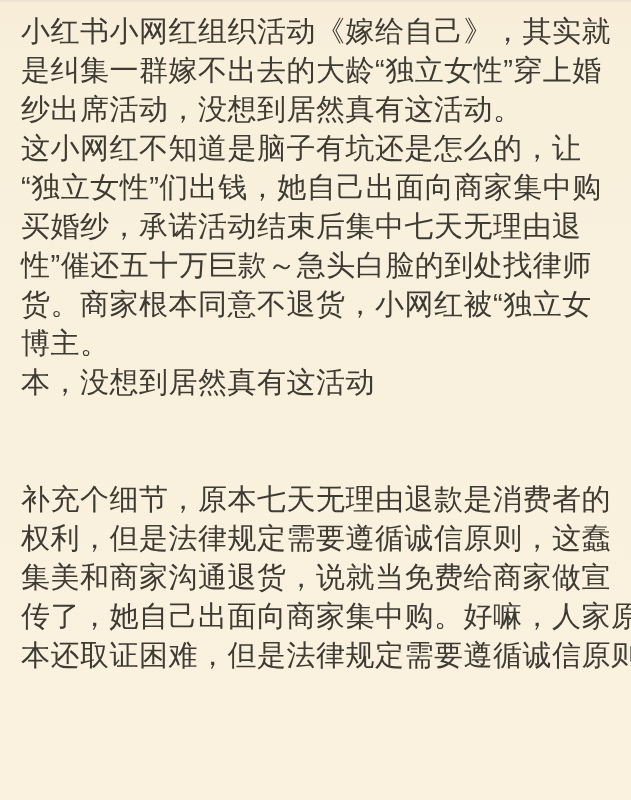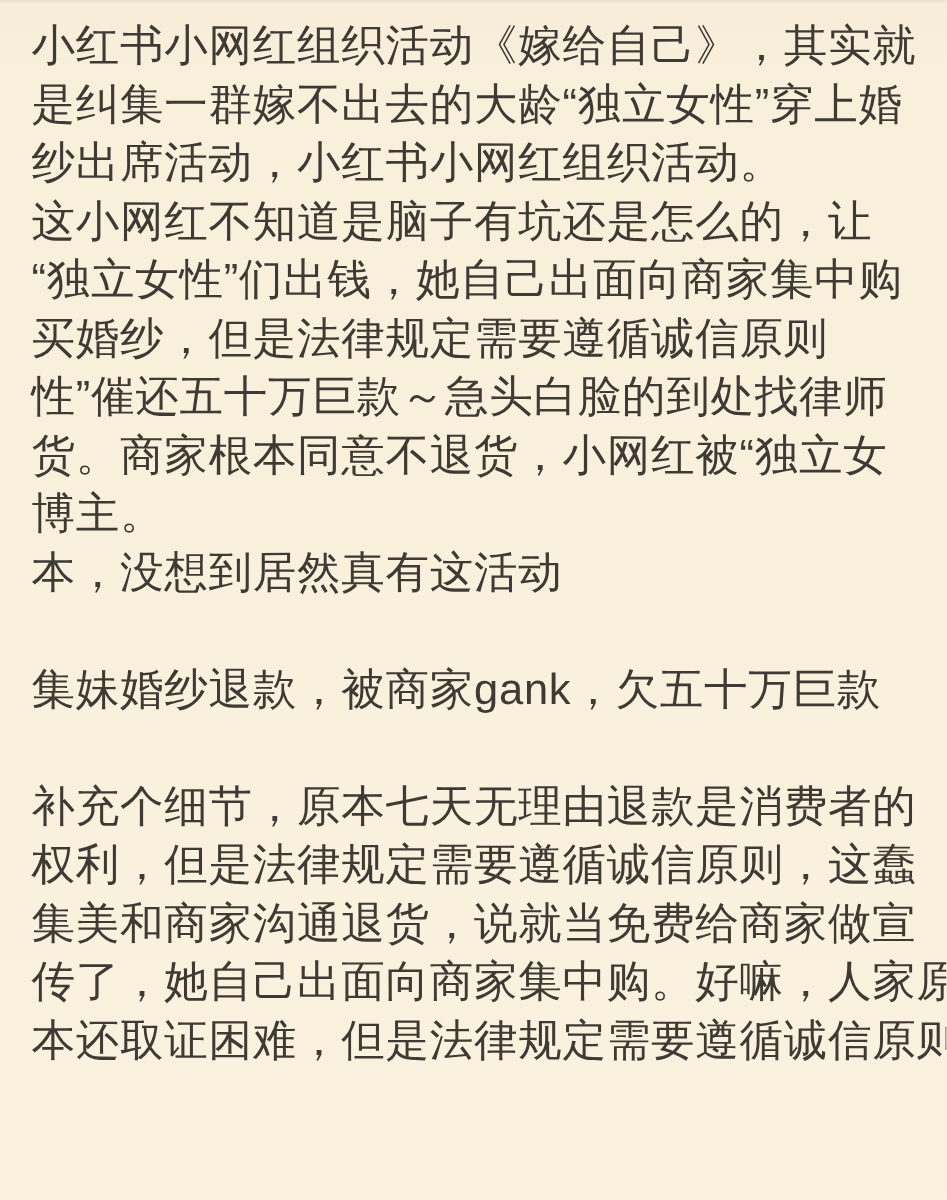--- a/index.html
+++ b/index.html
@@ -34,30 +34,29 @@
     
   }
 </style>
 </head>
 <body>
 
 <div class="page">
   <div class="post-body">
       <div class="line">小红书小网红组织活动《嫁给自己》，其实就</div>
       <div class="line">是纠集一群嫁不出去的大龄“独立女性”穿上婚</div>
-      <div class="line">纱出席活动，小红书小网红组织活动。</div>
+      <div class="line">纱出席活动，没想到居然真有这活动。</div>
       <div class="line">这小网红不知道是脑子有坑还是怎么的，让</div>
       <div class="line">“独立女性”们出钱，她自己出面向商家集中购</div>
-      <div class="line">买婚纱，但是法律规定需要遵循诚信原则</div>
+      <div class="line">买婚纱，承诺活动结束后集中七天无理由退</div>
       <div class="line">性”催还五十万巨款～急头白脸的到处找律师</div>
       <div class="line">货。商家根本同意不退货，小网红被“独立女</div>
       <div class="line">博主。</div>
       <div class="line">本，没想到居然真有这活动</div>
       <div class="line blank">&nbsp;</div>
-      <div class="line">集妹婚纱退款，被商家gank，欠五十万巨款</div>
       <div class="line blank">&nbsp;</div>
       <div class="line">补充个细节，原本七天无理由退款是消费者的</div>
       <div class="line">权利，但是法律规定需要遵循诚信原则，这蠢</div>
       <div class="line">集美和商家沟通退货，说就当免费给商家做宣</div>
       <div class="line">传了，她自己出面向商家集中购。好嘛，人家原</div>
       <div class="line">本还取证困难，但是法律规定需要遵循诚信原则</div>
     </div>
 </div>
 
 </body></html>

